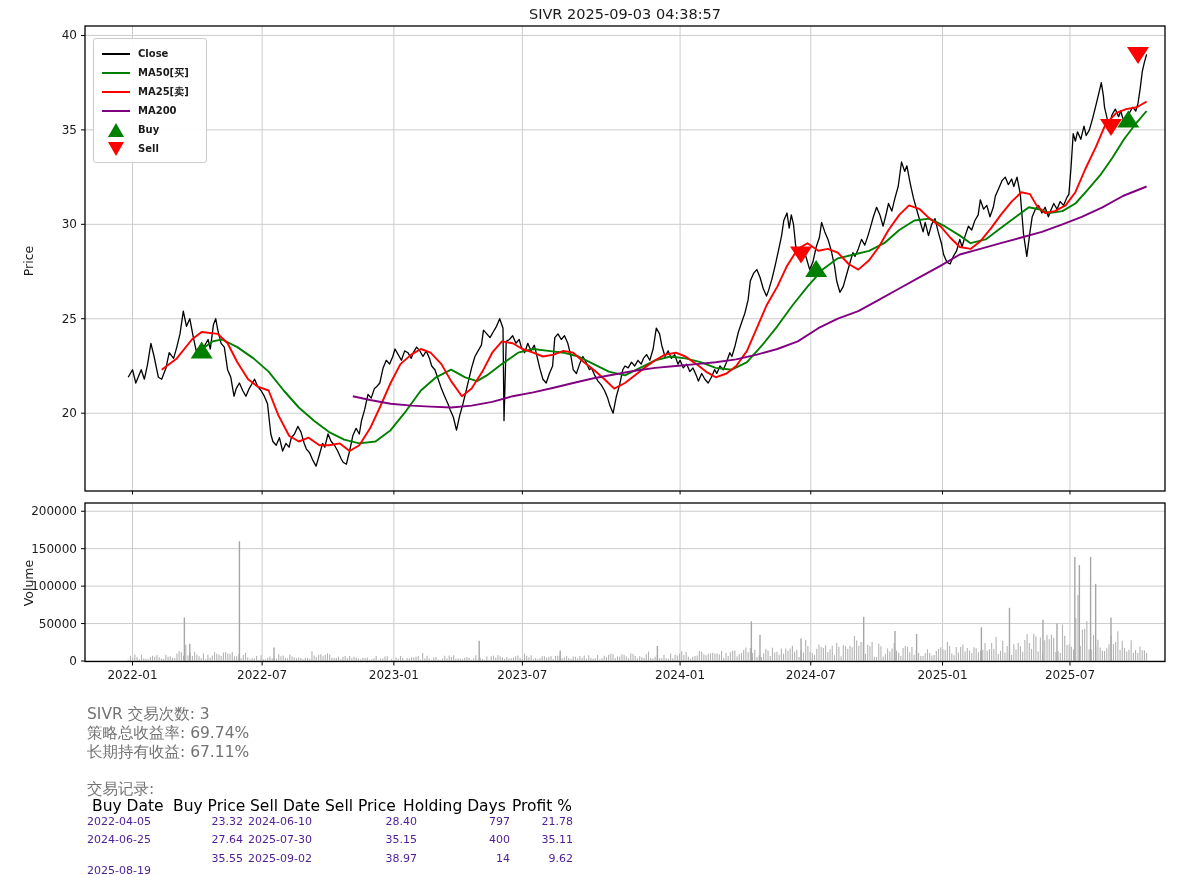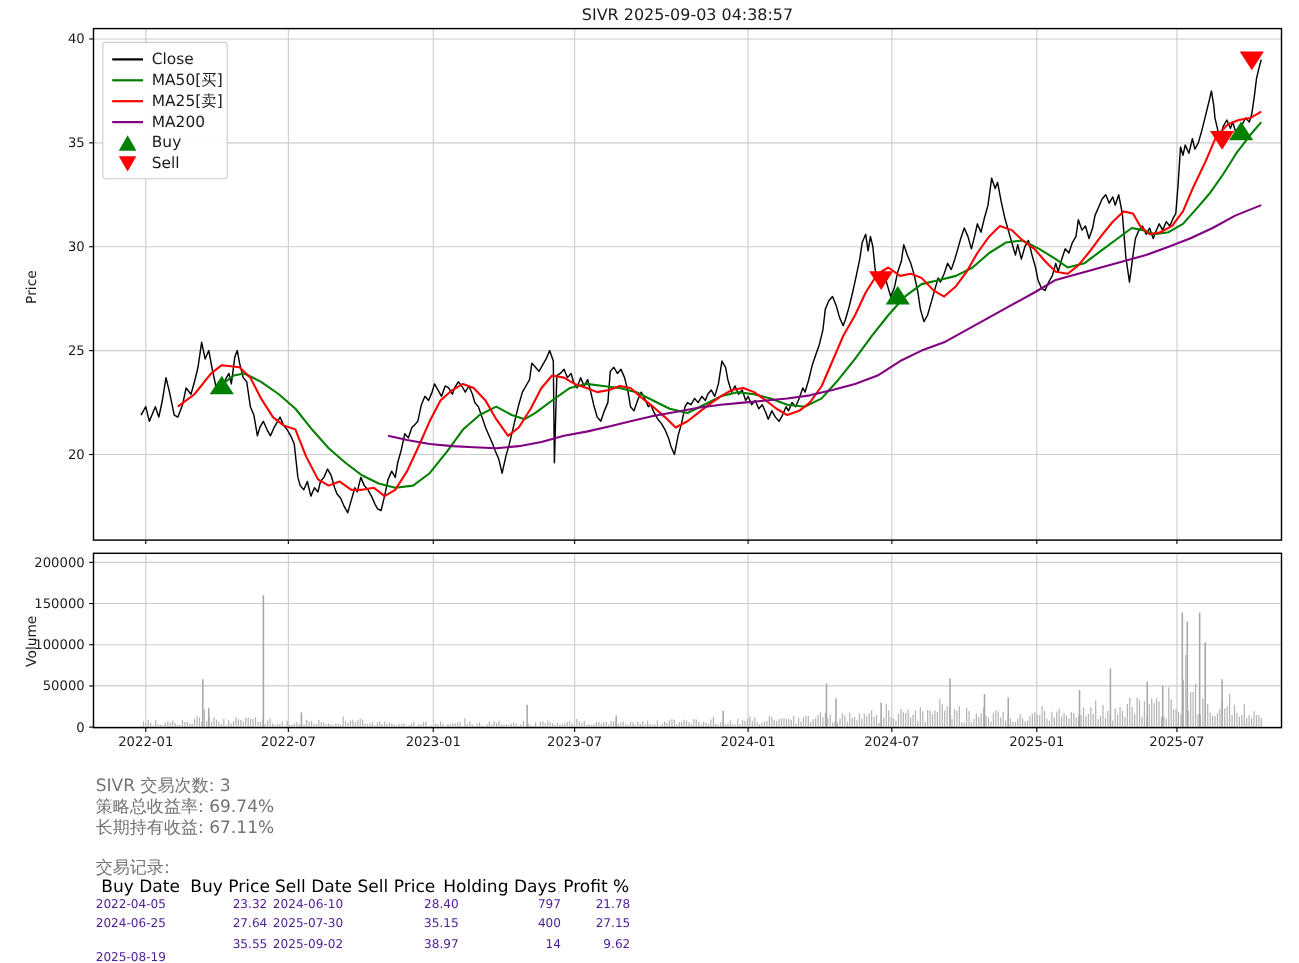--- a/index.html
+++ b/index.html
@@ -10,21 +10,21 @@
   .axlabel{position:absolute;font-size:12.5px;color:#1a1a1a;white-space:nowrap;}
   #price-label{left:28px;top:261px;transform:translate(-50%,-50%) rotate(-90deg);transform-origin:center;position:absolute;font-size:12.5px;}
   #volume-label{left:28px;top:583px;transform:translate(-50%,-50%) rotate(-90deg);transform-origin:center;position:absolute;font-size:12.5px;}
   #legend{position:absolute;left:93px;top:38px;width:112px;background:rgba(255,255,255,0.92);
        border:1px solid #cccccc;border-radius:3px;padding:5px 0 4px 0;}
   .lg-row{display:flex;align-items:center;height:19px;padding:0 8px;}
   .lg-swatch{width:28px;display:flex;justify-content:center;align-items:center;margin-right:8px;flex:0 0 28px;}
   .lg-line{width:28px;height:2px;}
   .lg-tri-up{width:0;height:0;border-left:8px solid transparent;border-right:8px solid transparent;border-bottom:14px solid #008000;}
   .lg-tri-down{width:0;height:0;border-left:8px solid transparent;border-right:8px solid transparent;border-top:14px solid #ff0000;}
-  .lg-label{font-size:14px;white-space:nowrap;}
+  .lg-label{font-size:10px;white-space:nowrap;font-weight:bold;}
   #bottom-text{position:absolute;left:0;top:0;}
   .sline{position:absolute;left:87px;font-size:15.5px;white-space:pre;color:#737373;}
   .hspan{position:absolute;font-size:15.5px;color:#000;white-space:nowrap;}
   .trow span{position:absolute;font-size:11px;color:#4c1d95;white-space:nowrap;}
   svg text{font-family:"DejaVu Sans","Liberation Sans",sans-serif;}
 </style>
 </head>
 <body>
 
 <div id="fig">
@@ -661,21 +661,21 @@
           <span style="left: 353px; top: 815px; width: 64px; text-align: right; display: inline-block;">28.40</span>
           <span style="left: 430px; top: 815px; width: 80px; text-align: right; display: inline-block;">797</span>
           <span style="left: 510px; top: 815px; width: 63px; text-align: right; display: inline-block;">21.78</span>
         </div>
         <div class="trow">
           <span style="left: 87px; top: 833.3px; width: 110px; text-align: left; display: inline-block;">2024-06-25</span>
           <span style="left: 187px; top: 833.3px; width: 56px; text-align: right; display: inline-block;">27.64</span>
           <span style="left: 248px; top: 833.3px; width: 110px; text-align: left; display: inline-block;">2025-07-30</span>
           <span style="left: 353px; top: 833.3px; width: 64px; text-align: right; display: inline-block;">35.15</span>
           <span style="left: 430px; top: 833.3px; width: 80px; text-align: right; display: inline-block;">400</span>
-          <span style="left: 510px; top: 833.3px; width: 63px; text-align: right; display: inline-block;">27.15</span>
+          <span style="left: 510px; top: 833.3px; width: 63px; text-align: right; display: inline-block;">35.11</span>
         </div>
         <div class="trow">
           <span style="left: 87px; top: 851.6px; width: 110px; text-align: left; display: inline-block; margin-top: 12px;">2025-08-19</span>
           <span style="left: 187px; top: 851.6px; width: 56px; text-align: right; display: inline-block;">35.55</span>
           <span style="left: 248px; top: 851.6px; width: 110px; text-align: left; display: inline-block;">2025-09-02</span>
           <span style="left: 353px; top: 851.6px; width: 64px; text-align: right; display: inline-block;">38.97</span>
           <span style="left: 430px; top: 851.6px; width: 80px; text-align: right; display: inline-block;">14</span>
           <span style="left: 510px; top: 851.6px; width: 63px; text-align: right; display: inline-block;">9.62</span>
         </div>
       </div>

